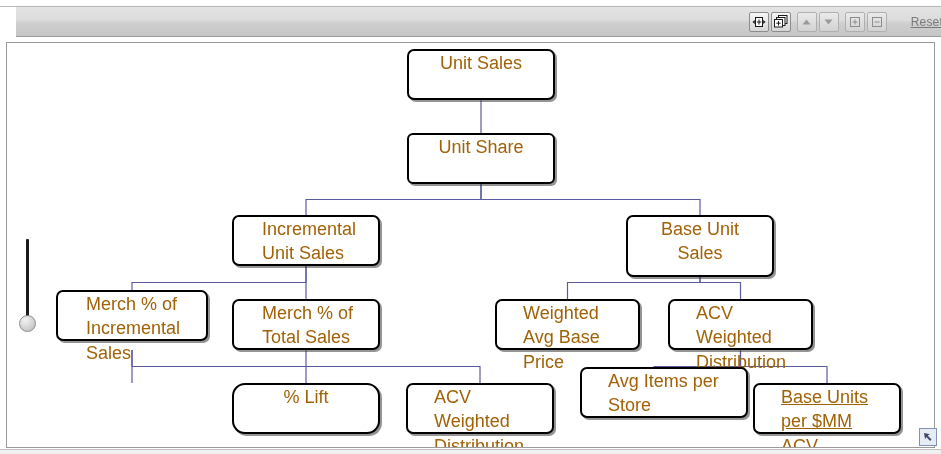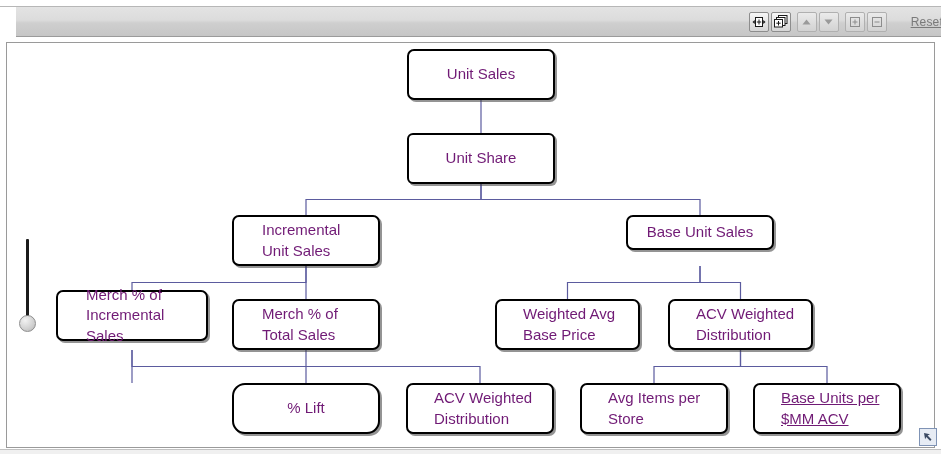--- a/index.html
+++ b/index.html
@@ -55,23 +55,23 @@
   .graph-layer{position:absolute;left:0;top:0;width:100%;height:100%;}
   .edge-svg{position:absolute;left:0;top:0;width:929px;height:406px;pointer-events:none;}
 
   
   .node{
     position:absolute;box-sizing:border-box;
     background:#ffffff;
     border:2px solid #000000;
     border-radius:7px;
     box-shadow:2px 2px 0 rgba(60,60,60,0.55);
-    font-size:15px;color:#701a75;
+    font-size:18px;color:#a16207;
     line-height:1.35;
-    display:flex;align-items:center;
+    display:flex;align-items:flex-start;
     cursor:pointer;
   }
   .node .txt{display:block;width:100%;}
   .node.center .txt{text-align:center;padding:0 8px;}
   .node.lead .txt{text-align:left;padding-left:28px;padding-right:8px;}
   .node.indent .txt{text-align:left;padding-left:26px;padding-right:8px;}
 
   
   .slider{
     position:absolute;left:8px;top:150px;width:26px;height:145px;
@@ -186,42 +186,42 @@
         </svg>
     <div class="node center" style="left: 400px; top: 6px; width: 148px; height: 51px;">
           <span class="txt">Unit Sales</span>
         </div>
         <div class="node center" style="left: 400px; top: 90px; width: 148px; height: 51px; border-radius: 6px;">
           <span class="txt">Unit Share</span>
         </div>
         <div class="node lead" style="left: 225px; top: 172px; width: 148px; height: 51px;">
           <span class="txt">Incremental Unit Sales</span>
         </div>
-        <div class="node center" style="left: 619px; top: 172px; width: 148px; height: 35px;">
+        <div class="node center" style="left: 619px; top: 172px; width: 148px; height: 62px;">
           <span class="txt">Base Unit Sales</span>
         </div>
         <div class="node lead" style="left: 49px; top: 247px; width: 152px; height: 51px;">
           <span class="txt">Merch % of Incremental Sales</span>
         </div>
         <div class="node lead" style="left: 225px; top: 256px; width: 148px; height: 51px;">
           <span class="txt">Merch % of Total Sales</span>
         </div>
         <div class="node indent" style="left: 488px; top: 256px; width: 145px; height: 51px;">
           <span class="txt">Weighted Avg Base Price</span>
         </div>
         <div class="node indent" style="left: 661px; top: 256px; width: 145px; height: 51px;">
           <span class="txt">ACV Weighted Distribution</span>
         </div>
         <div class="node center" style="left: 225px; top: 340px; width: 148px; height: 51px; border-radius: 13px;">
           <span class="txt">% Lift</span>
         </div>
         <div class="node indent" style="left: 399px; top: 340px; width: 148px; height: 51px;">
           <span class="txt">ACV Weighted Distribution</span>
         </div>
-        <div class="node indent" style="left: 573px; top: 340px; width: 148px; height: 51px;">
+        <div class="node indent" style="left: 573px; top: 324px; width: 168px; height: 51px;">
           <span class="txt">Avg Items per Store</span>
         </div>
         <div class="node indent" style="left: 746px; top: 340px; width: 148px; height: 51px; text-decoration: underline;">
           <span class="txt">Base Units per $MM ACV</span>
         </div>
       </div>
 
     <div class="slider">
       <div class="track"></div>
       <div class="thumb"></div>

